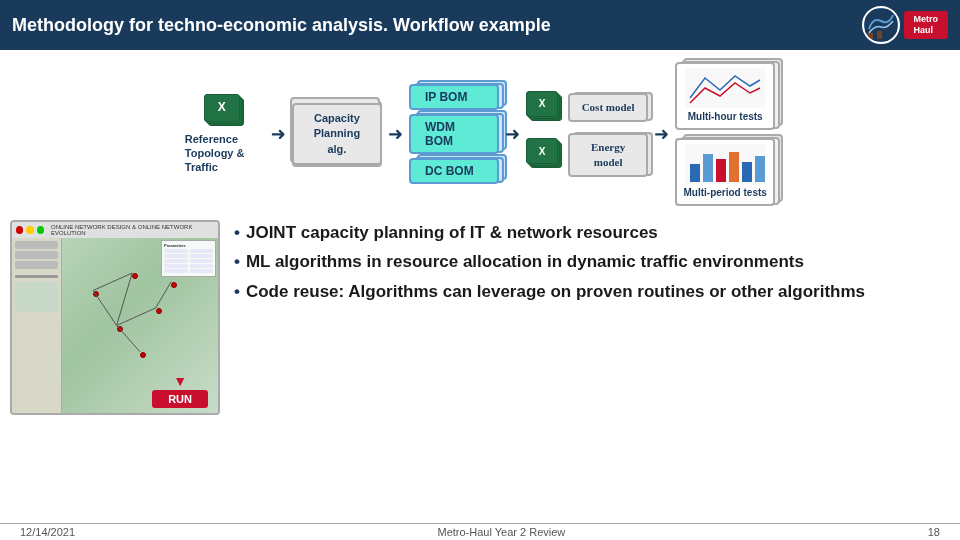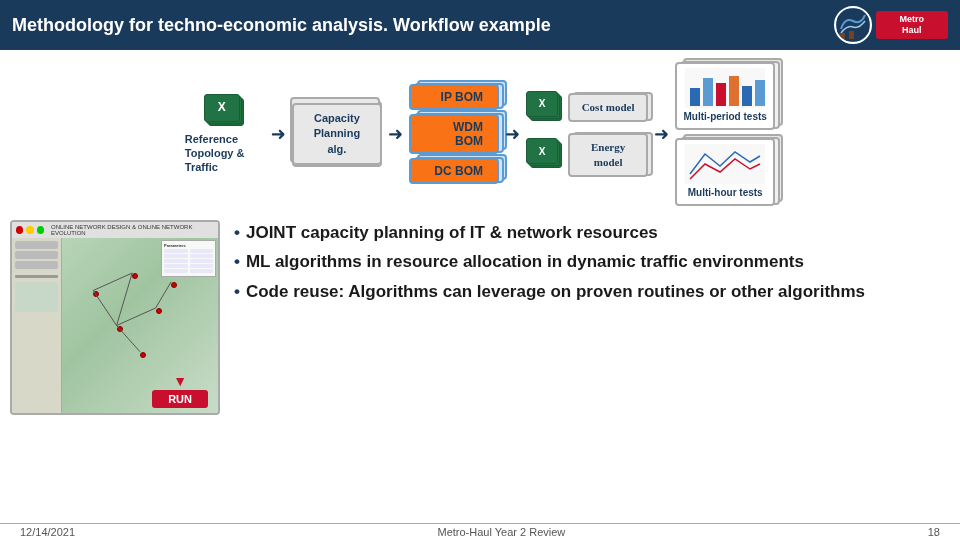--- a/index.html
+++ b/index.html
@@ -29,24 +29,24 @@
     .logo-area {
       display: flex;
       align-items: center;
       gap: 4px;
     }
     .logo-box {
       background: #c8102e;
       color: #fff;
       font-size: 9px;
       font-weight: bold;
-      padding: 3px 24px;
+      padding: 3px 10px;
       border-radius: 3px;
       line-height: 1.2;
-      text-align: center;
+      text-align: left;
     }
 
     
     .ref-box {
       display: flex;
       flex-direction: column;
       align-items: center;
       font-size: 12px;
       font-weight: bold;
       color: #1a3a5c;
@@ -101,28 +101,28 @@
     .capacity-box::after { top: -8px; left: -4px; }
 
     
     .bom-column {
       display: flex;
       flex-direction: column;
       gap: 4px;
       position: relative;
     }
     .bom-box {
-      background: #f97316;
+      background: #5eead4;
       border: 2px solid #5a9bd4;
       border-radius: 4px;
       padding: 4px 14px;
       font-size: 12px;
       font-weight: bold;
       color: #1a3a5c;
-      text-align: right;
+      text-align: left;
       width: 90px;
       position: relative;
     }
     .bom-box::before {
       content: '';
       position: absolute;
       top: -3px; left: 3px;
       width: 100%;
       height: 100%;
       border: 2px solid #5a9bd4;
@@ -487,43 +487,43 @@
           </div>
         </div>
       </div>
 
       <div class="arrow-right">➜</div>
 
       <div class="test-column">
 
         <div class="test-box">
           <div class="chart-img">
+            <svg class="chart-svg" viewBox="0 0 80 40">
+              <rect width="80" height="40" fill="#f8f8f8"></rect>
+              <polyline points="5,30 20,10 35,22 50,8 65,18 75,12" fill="none" stroke="#2a6ab5" stroke-width="1.5"></polyline>
+              <polyline points="5,35 20,20 35,28 50,15 65,25 75,20" fill="none" stroke="#c8102e" stroke-width="1.5"></polyline>
+            </svg>
+          </div>
+          <div style="font-size:10px;font-weight:bold;">Multi-hour tests</div>
+        </div>
+
+        <div class="test-box">
+          <div class="chart-img">
             <svg class="bar-chart-svg" viewBox="0 0 80 40">
               <rect width="80" height="40" fill="#f8f8f8"></rect>
               <rect x="5" y="20" width="10" height="18" fill="#2a6ab5"></rect>
               <rect x="18" y="10" width="10" height="28" fill="#5a9bd4"></rect>
               <rect x="31" y="15" width="10" height="23" fill="#c8102e"></rect>
               <rect x="44" y="8" width="10" height="30" fill="#e07030"></rect>
               <rect x="57" y="18" width="10" height="20" fill="#2a6ab5"></rect>
               <rect x="70" y="12" width="10" height="26" fill="#5a9bd4"></rect>
             </svg>
           </div>
           <div style="font-size:10px;font-weight:bold;">Multi-period tests</div>
         </div>
-
-        <div class="test-box">
-          <div class="chart-img">
-            <svg class="chart-svg" viewBox="0 0 80 40">
-              <rect width="80" height="40" fill="#f8f8f8"></rect>
-              <polyline points="5,30 20,10 35,22 50,8 65,18 75,12" fill="none" stroke="#2a6ab5" stroke-width="1.5"></polyline>
-              <polyline points="5,35 20,20 35,28 50,15 65,25 75,20" fill="none" stroke="#c8102e" stroke-width="1.5"></polyline>
-            </svg>
-          </div>
-          <div style="font-size:10px;font-weight:bold;">Multi-hour tests</div>
-        </div>
       </div>
 
     </div>
   </div>
 
   <div class="bottom-section" style="margin-top:8px;">
 
     <div class="screenshot-area">
       <div class="screenshot-toolbar">
         <div class="tb-btn"></div>

